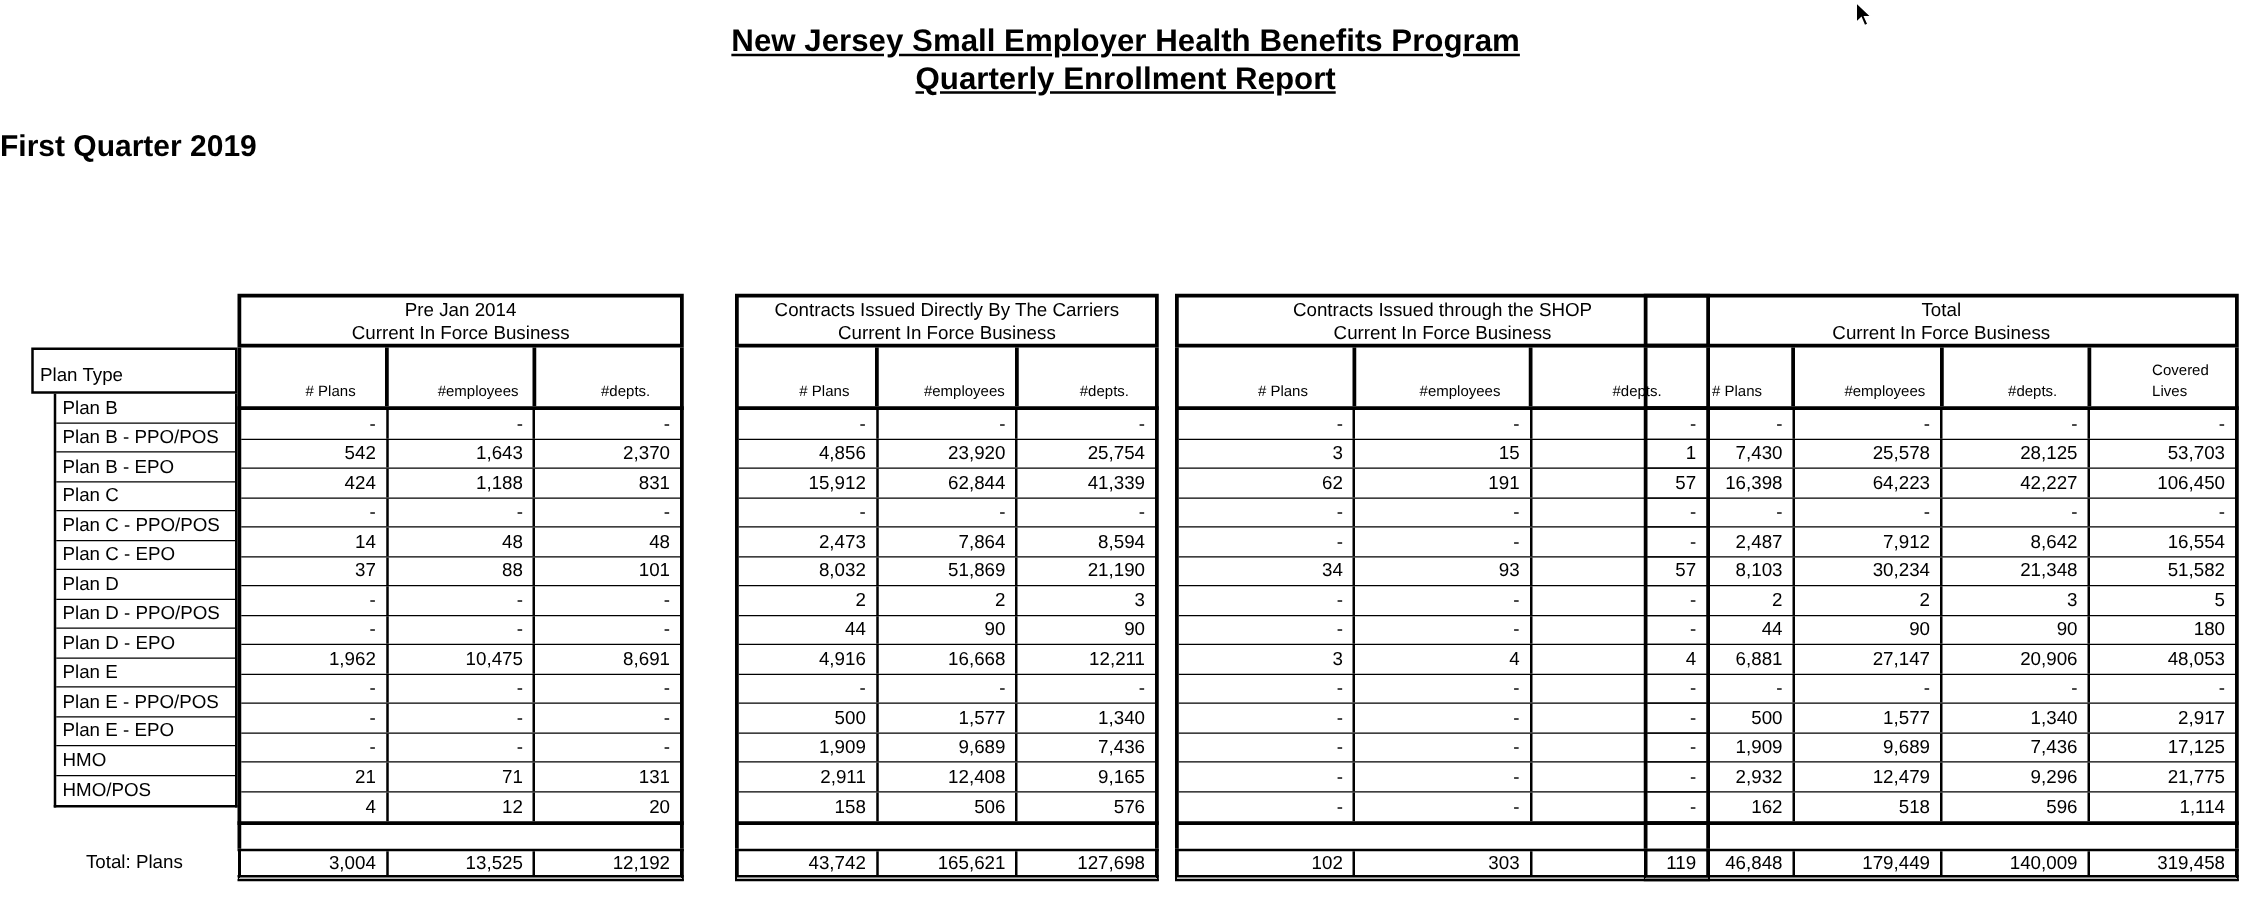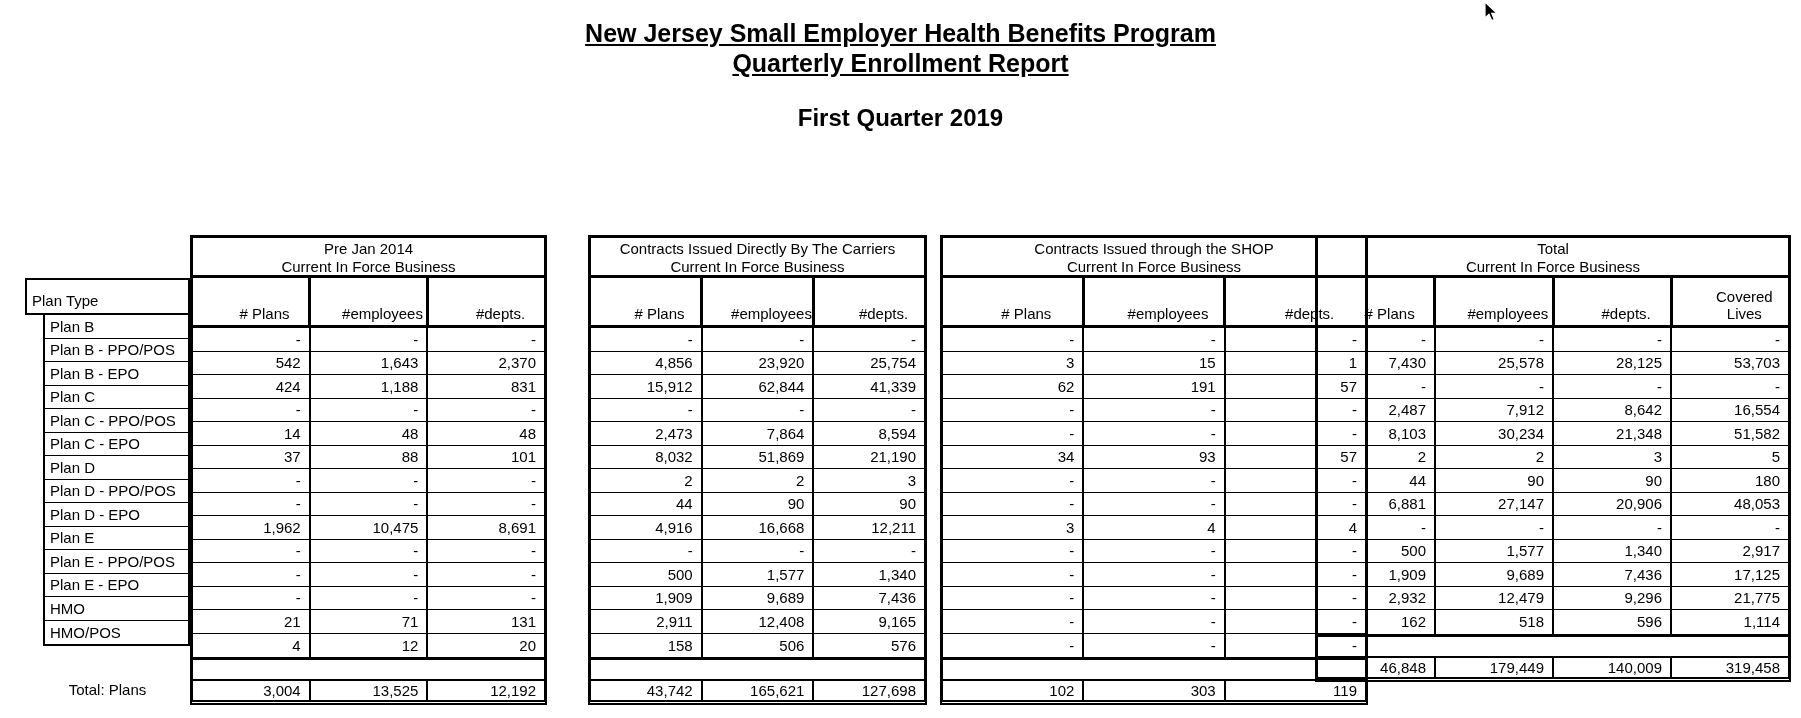--- a/index.html
+++ b/index.html
@@ -6,35 +6,35 @@
   .page{
     position:relative;
     width:1801px;height:718px;
     background:#ffffff;
     font-family:"Liberation Sans", sans-serif;
     color:#000;
     overflow:hidden;
   }
   .title-block{position:absolute;top:18px;left:0;width:1801px;text-align:center;text-decoration:underline;}
   .title-line{font-size:25px;font-weight:bold;line-height:30px;}
-  .quarter{position:absolute;top:104px;left:0;width:1801px;text-align:center;font-size:24px;font-weight:bold;}
+  .quarter{position:absolute;top:104px;left:0;width:1801px;font-size:24px;font-weight:bold;}
 
   
   .labelcol{position:absolute;top:278px;left:25px;width:165px;box-sizing:border-box;}
   .label-head{box-sizing:border-box;height:37px;border:2px solid #000;display:flex;align-items:flex-end;padding:0 0 4px 5px;font-size:15px;}
   .label-rows{box-sizing:border-box;border-left:2px solid #000;border-right:2px solid #000;border-bottom:2px solid #000;margin-left:18px;}
   .lrow{box-sizing:border-box;height:23.5px;border-bottom:1px solid #000;display:flex;align-items:center;padding-left:5px;font-size:15px;}
   .lrow:last-child{border-bottom:none;}
   .total-label{position:absolute;top:676px;left:25px;width:165px;height:26px;display:flex;align-items:center;justify-content:center;font-size:15px;}
 
   
   .section{position:absolute;top:235px;box-sizing:border-box;}
   .ghead{box-sizing:border-box;height:43px;border:3px solid #000;text-align:center;font-size:15px;line-height:18px;padding-top:2px;}
   .chead{box-sizing:border-box;display:flex;height:50px;border-left:3px solid #000;border-right:3px solid #000;border-bottom:3px solid #000;}
-  .hc{box-sizing:border-box;flex:1;display:flex;align-items:flex-end;justify-content:center;padding-bottom:3px;border-right:3px solid #000;font-size:15px;line-height:17px;text-align:center;white-space:pre-line;padding-left:28px;}
+  .hc{box-sizing:border-box;flex:1;display:flex;align-items:flex-end;justify-content:center;padding-bottom:3px;border-right:3px solid #000;font-size:12px;line-height:17px;white-space:pre-line;padding-left:28px;}
   .hc:last-child{border-right:none;}
   .rows{box-sizing:border-box;border-left:3px solid #000;border-right:3px solid #000;border-bottom:3px solid #000;}
   .drow{box-sizing:border-box;display:flex;height:23.5px;border-bottom:1px solid #000;}
   .drow:last-child{border-bottom:none;}
   .dc{box-sizing:border-box;flex:1;border-right:2px solid #000;display:flex;align-items:center;justify-content:flex-end;padding-right:8px;font-size:15px;}
   .dc:last-child{border-right:none;}
   .spacer{box-sizing:border-box;height:19px;border-left:3px solid #000;border-right:3px solid #000;}
   .trow{box-sizing:border-box;display:flex;height:26px;border-left:3px solid #000;border-right:3px solid #000;border-top:2px solid #000;border-bottom:5px double #000;}
   .cursor{position:absolute;left:1483px;top:1px;}
 </style>
@@ -357,20 +357,26 @@
             <div class="dc">-</div>
             <div class="dc">-</div>
           </div>
           <div class="drow">
             <div class="dc">7,430</div>
             <div class="dc">25,578</div>
             <div class="dc">28,125</div>
             <div class="dc">53,703</div>
           </div>
           <div class="drow">
+            <div class="dc">16,398</div>
+            <div class="dc">64,223</div>
+            <div class="dc">42,227</div>
+            <div class="dc">106,450</div>
+          </div>
+          <div class="drow">
             <div class="dc">-</div>
             <div class="dc">-</div>
             <div class="dc">-</div>
             <div class="dc">-</div>
           </div>
           <div class="drow">
             <div class="dc">2,487</div>
             <div class="dc">7,912</div>
             <div class="dc">8,642</div>
             <div class="dc">16,554</div>

